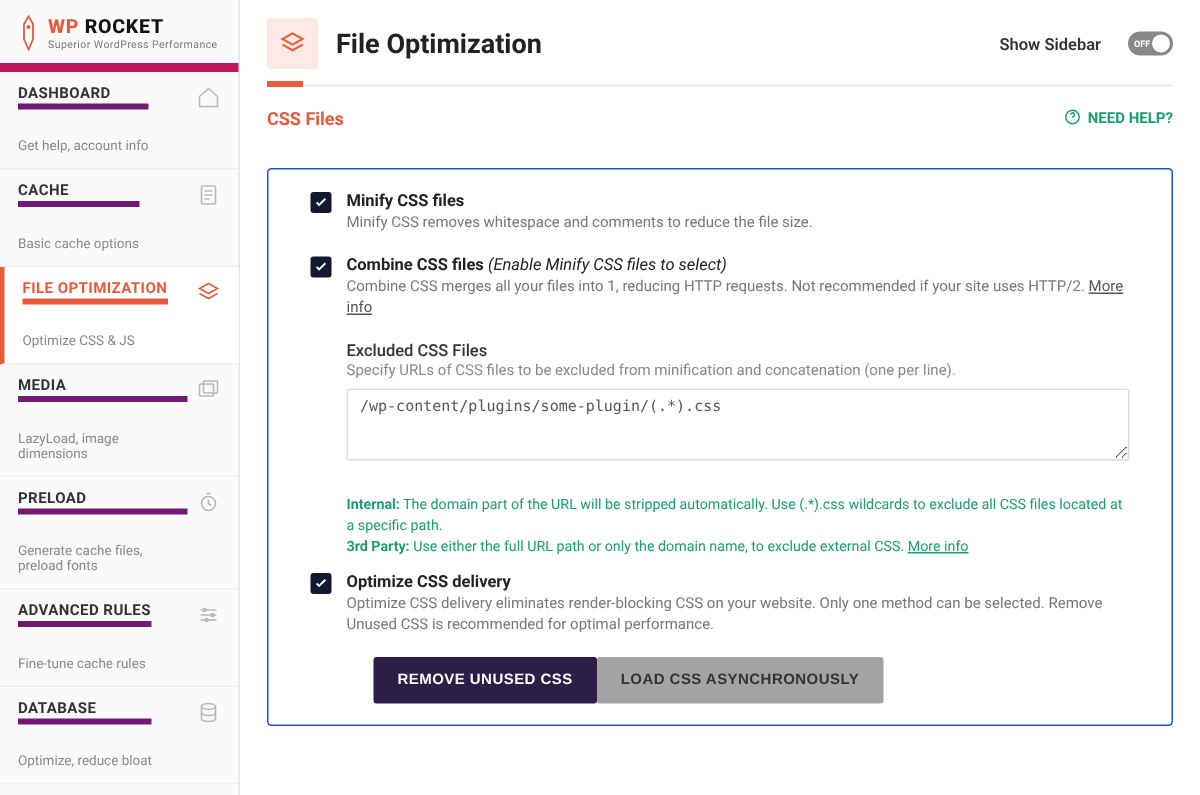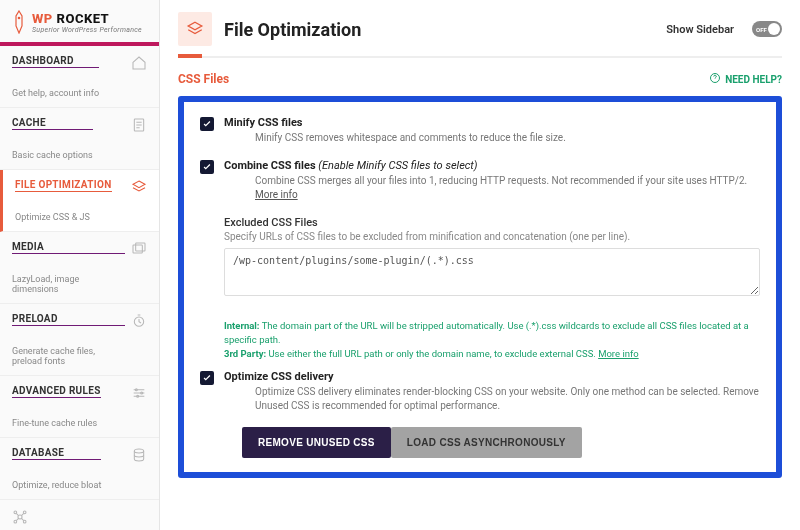--- a/index.html
+++ b/index.html
@@ -1,55 +1,55 @@
 <!DOCTYPE html>
 <html><head>
 <meta charset="utf-8">
 <style>
 * { margin: 0; padding: 0; box-sizing: border-box; }
 body { font-family: -apple-system, BlinkMacSystemFont, "Segoe UI", Roboto, sans-serif; font-size: 12px; color: #333; background: #fff; width: 800px; height: 530px; overflow: hidden; }
 .app { display: flex; height: 530px; }
 .sidebar { width: 160px; border-right: 1px solid #e5e5e5; background: #fafafa; display: flex; flex-direction: column; }
-.logo-area { padding: 10px 12px 8px; border-bottom: 4px solid #be185d; display: flex; align-items: center; gap: 6px; }
+.logo-area { padding: 10px 12px 8px; border-bottom: 6px solid #be185d; display: flex; align-items: center; gap: 6px; }
 .logo-text .l1 { font-weight: 800; font-size: 13px; letter-spacing: .5px; color: #121212; }
 .logo-text .l1 .wp { color: #e75b3c; }
-.logo-text .l2 { font-size: 7px; color: #777; letter-spacing: .3px; font-style: italic; }
+.logo-text .l2 { font-size: 7px; color: #777; letter-spacing: .3px; }
 .logo-icon svg { display: block; }
 .side-list { flex: 1; overflow-y: auto; }
 .side-item { padding: 9px 12px; border-bottom: 1px solid #eee; display: flex; align-items: flex-start; justify-content: space-between; gap: 6px; cursor: pointer; }
 .side-item .texts { display: flex; flex-direction: column; }
-.side-item .title { font-size: 10px; font-weight: 700; letter-spacing: .3px; color: #333; text-decoration: underline; text-decoration-color: transparent; border-bottom: 1px solid #701a75; padding-bottom: 1px; display: inline-block; }
+.side-item .title { font-size: 10px; font-weight: 700; letter-spacing: .3px; color: #333; text-decoration: underline; text-decoration-color: transparent; border-bottom: 4px solid #701a75; padding-bottom: 1px; display: inline-block; }
 .side-item .desc { font-size: 9px; color: #888; margin-top: 20px; }
 .side-item .ico { color: #b8b8b8; flex-shrink: 0; }
 .side-item.active { border-left: 3px solid #e75b3c; background: #fff; }
 .side-item.active .title { color: #e75b3c; border-bottom-color: #e75b3c; }
 .side-item.active .ico { color: #e75b3c; }
 .main { flex: 1; display: flex; flex-direction: column; overflow: hidden; }
 .topbar { display: flex; align-items: center; padding: 12px 18px 0; gap: 12px; }
 .top-icon { width: 34px; height: 34px; background: #fdeae4; display: flex; align-items: center; justify-content: center; border-radius: 2px; color: #e75b3c; }
 .top-title { font-size: 18px; font-weight: 700; color: #222; }
 .top-spacer { flex: 1; }
 .show-sidebar { font-size: 11px; font-weight: 600; color: #333; }
 .toggle { width: 30px; height: 16px; background: #888; border-radius: 8px; position: relative; margin-left: 6px; display: inline-flex; align-items: center; }
 .toggle::after { content: ""; position: absolute; right: 2px; width: 12px; height: 12px; background: #fff; border-radius: 50%; }
 .toggle .off { position: absolute; left: 4px; font-size: 6px; color: #fff; font-weight: 700; }
 .tab-underline { margin: 10px 18px 0; border-bottom: 2px solid #eee; position: relative; height: 2px; }
 .tab-underline::before { content: ""; position: absolute; left: 0; top: -2px; width: 24px; height: 4px; background: #e75b3c; }
 .content { flex: 1; overflow-y: auto; padding: 14px 18px 18px; }
-.section-head { display: flex; align-items: flex-start; justify-content: space-between; margin-bottom: 10px; }
+.section-head { display: flex; align-items: flex-start; justify-content: space-between; margin-bottom: 25px; }
 .section-title { color: #e75b3c; font-weight: 700; font-size: 12px; }
 .need-help { color: #1aa06d; font-size: 10px; font-weight: 700; display: flex; align-items: center; gap: 4px; }
-.panel { border: 6px solid #1d4ed8; border-radius: 3px; padding: 14px 16px; }
+.panel { border: 1px solid #1d4ed8; border-radius: 3px; padding: 14px 28px; }
 .opt { display: flex; gap: 10px; margin-bottom: 14px; }
 .cbx { width: 14px; height: 14px; background: #141933; border-radius: 2px; flex-shrink: 0; display: flex; align-items: center; justify-content: center; margin-top: 1px; }
 .cbx svg { stroke: #fff; }
 .opt-body { flex: 1; }
 .opt-title { font-size: 11px; font-weight: 700; color: #222; }
 .opt-title .hint { font-style: italic; font-weight: 400; }
-.opt-desc { font-size: 10px; color: #777; margin-top: 2px; line-height: 1.4; margin-left: 31px; }
+.opt-desc { font-size: 10px; color: #777; margin-top: 2px; line-height: 1.4; }
 .opt-desc a { color: #555; text-decoration: underline; }
 .subfield { margin-left: 24px; margin-bottom: 10px; }
 .sub-label { font-size: 11px; color: #333; font-weight: 500; }
 .sub-desc { font-size: 10px; color: #888; margin: 2px 0 6px; }
 textarea { width: 100%; height: 48px; border: 1px solid #ddd; border-radius: 2px; padding: 6px 8px; font-family: ui-monospace, Menlo, Consolas, monospace; font-size: 10px; color: #555; resize: vertical; }
 .notes { font-size: 9.5px; color: #1aa06d; line-height: 1.45; margin-top: 20px; }
 .notes b { font-weight: 700; }
 .notes a { color: #1aa06d; text-decoration: underline; }
 .btn-row { margin-left: 42px; display: flex; margin-top: 6px; align-items: center; }
 .btn { padding: 10px 16px; font-size: 10px; font-weight: 800; letter-spacing: .3px; border: none; cursor: pointer; border-radius: 2px; }

